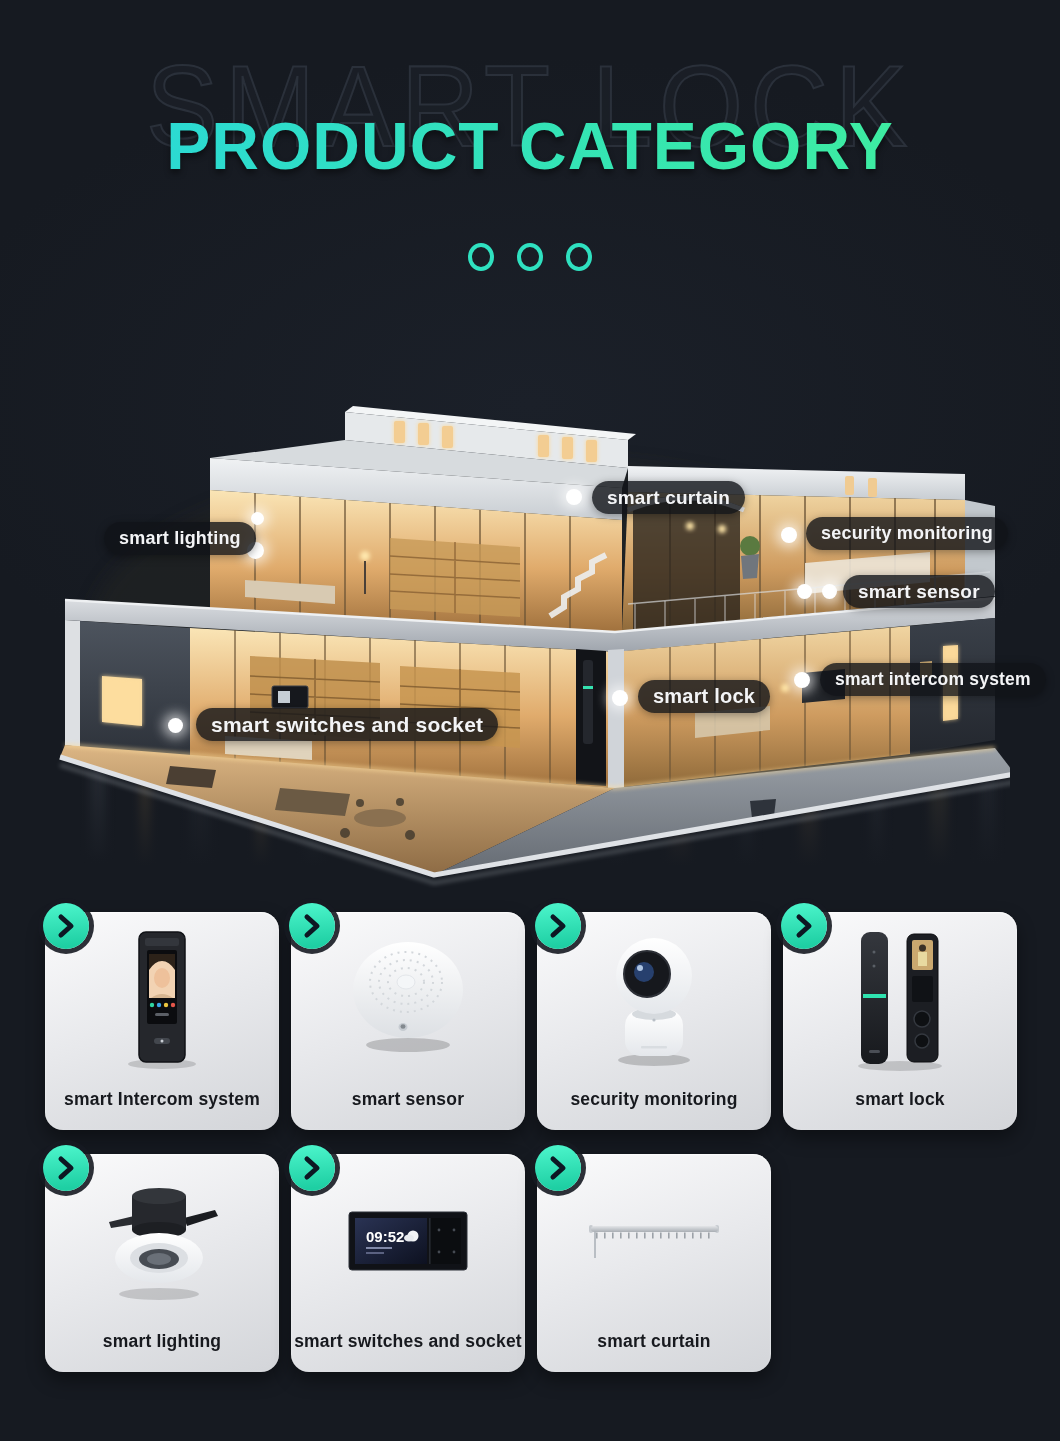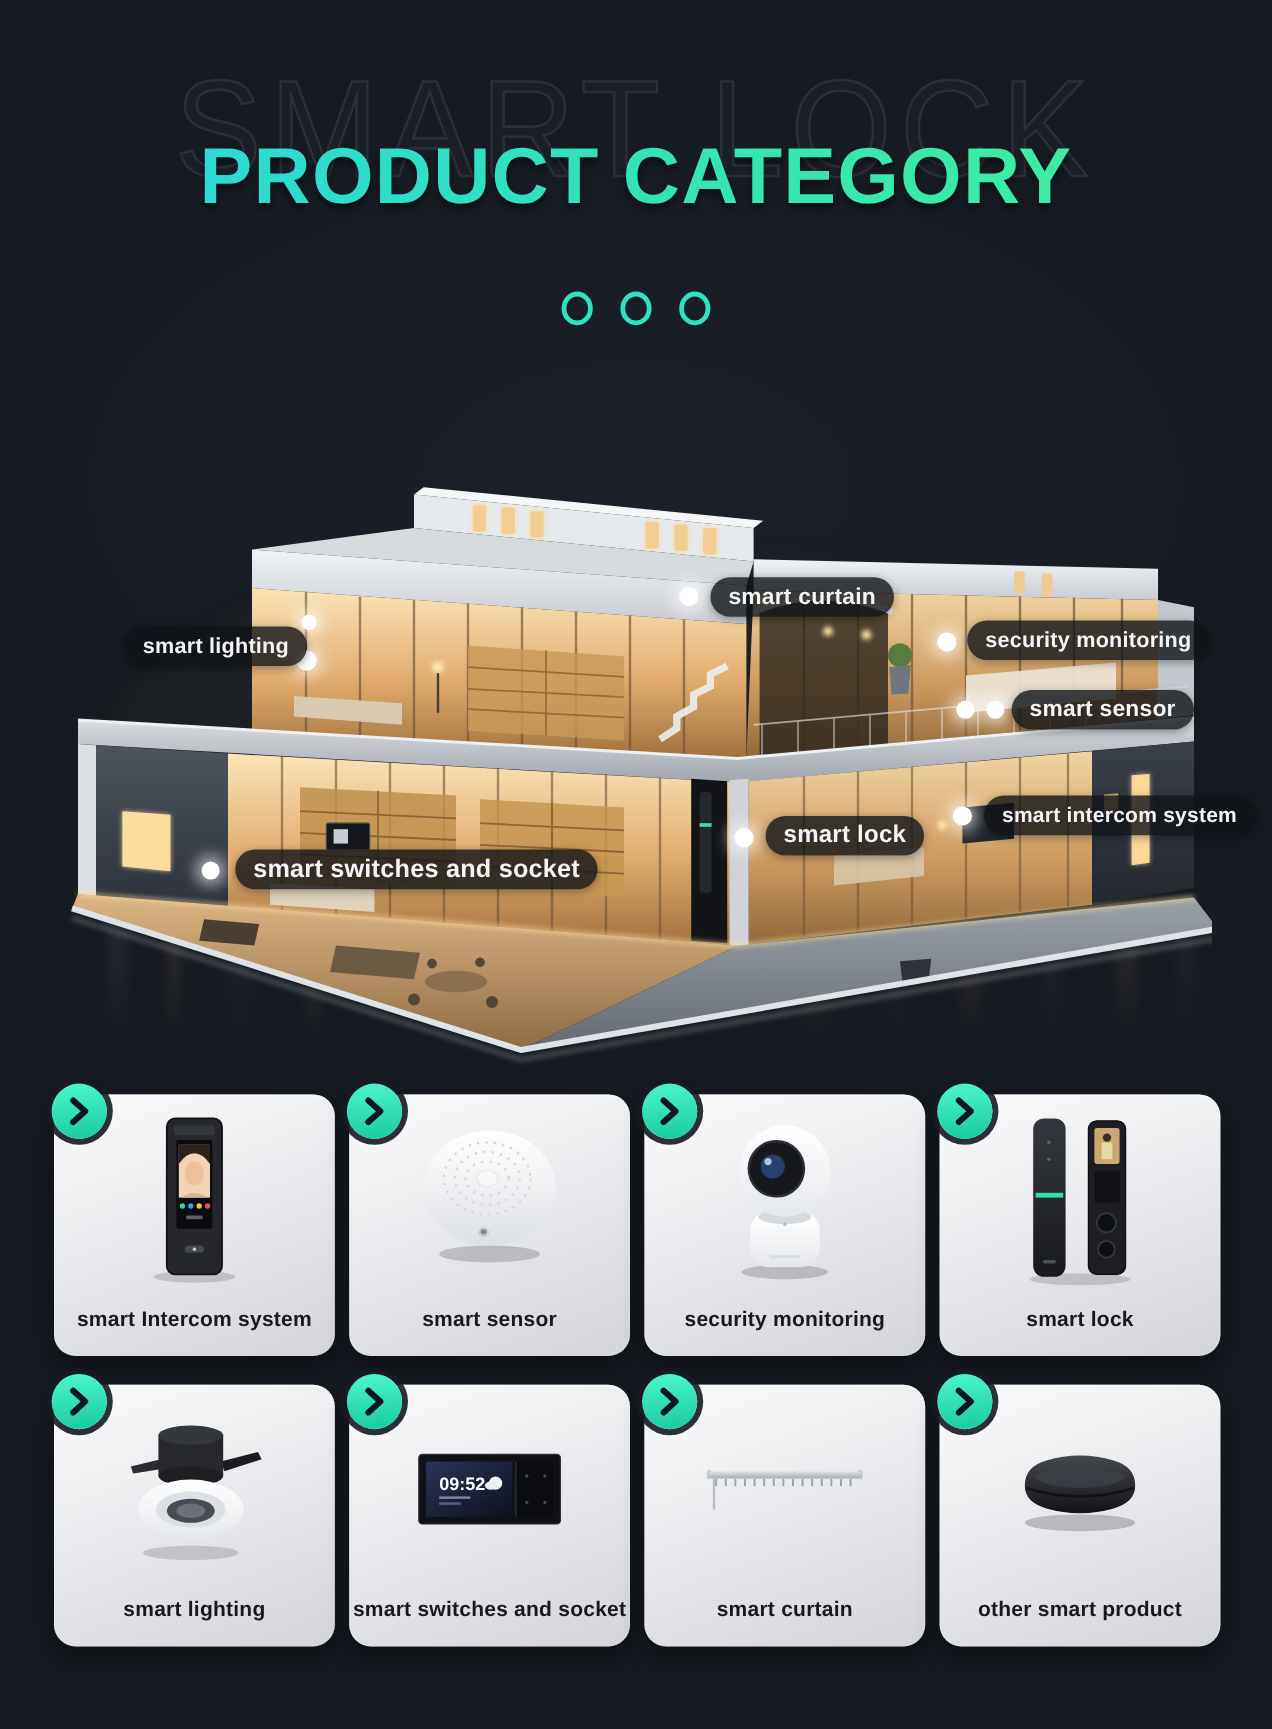--- a/index.html
+++ b/index.html
@@ -472,29 +472,15 @@
             <rect x="105" y="66.5" width="1.6" height="6"></rect>
           <rect x="113" y="66.5" width="1.6" height="6"></rect>
             <rect x="121" y="66.5" width="1.6" height="6"></rect>
             <rect x="129" y="66.5" width="1.6" height="6"></rect>
         </g>
         <rect x="15" y="66" width="2" height="26" fill="#b9bec4"></rect>
       </svg>
       <div class="card-label">smart curtain</div>
     </div>
 
-    <div class="card">
-      <div class="badge">
-        <svg width="22" height="28" viewBox="0 0 22 28">
-          <polyline points="6,5 16,14 6,23" fill="none" stroke="#0d1723" stroke-width="5" stroke-linecap="round" stroke-linejoin="round"></polyline>
-        </svg>
-      </div>
-      <svg class="art" viewBox="0 0 150 150">
-        <ellipse cx="75" cy="103" rx="46" ry="7" fill="#000" opacity="0.2"></ellipse>
-        <path d="M29,72 q0,-16 18,-21 q28,-8 56,0 q18,5 18,21 q0,14 -18,19 q-28,8 -56,0 q-18,-5 -18,-19 Z" fill="url(#gHub)"></path>
-        <path d="M36,64 q39,-14 78,0 q-10,10 -39,10 t-39,-10 Z" fill="#3f434a" opacity="0.7"></path>
-        <path d="M30,74 q45,14 90,0" stroke="#0b0c0e" stroke-width="2" fill="none" opacity="0.7"></path>
-      </svg>
-      <div class="card-label">other smart product</div>
-    </div>
 
   </div>
 </div>
 
 </body></html>

